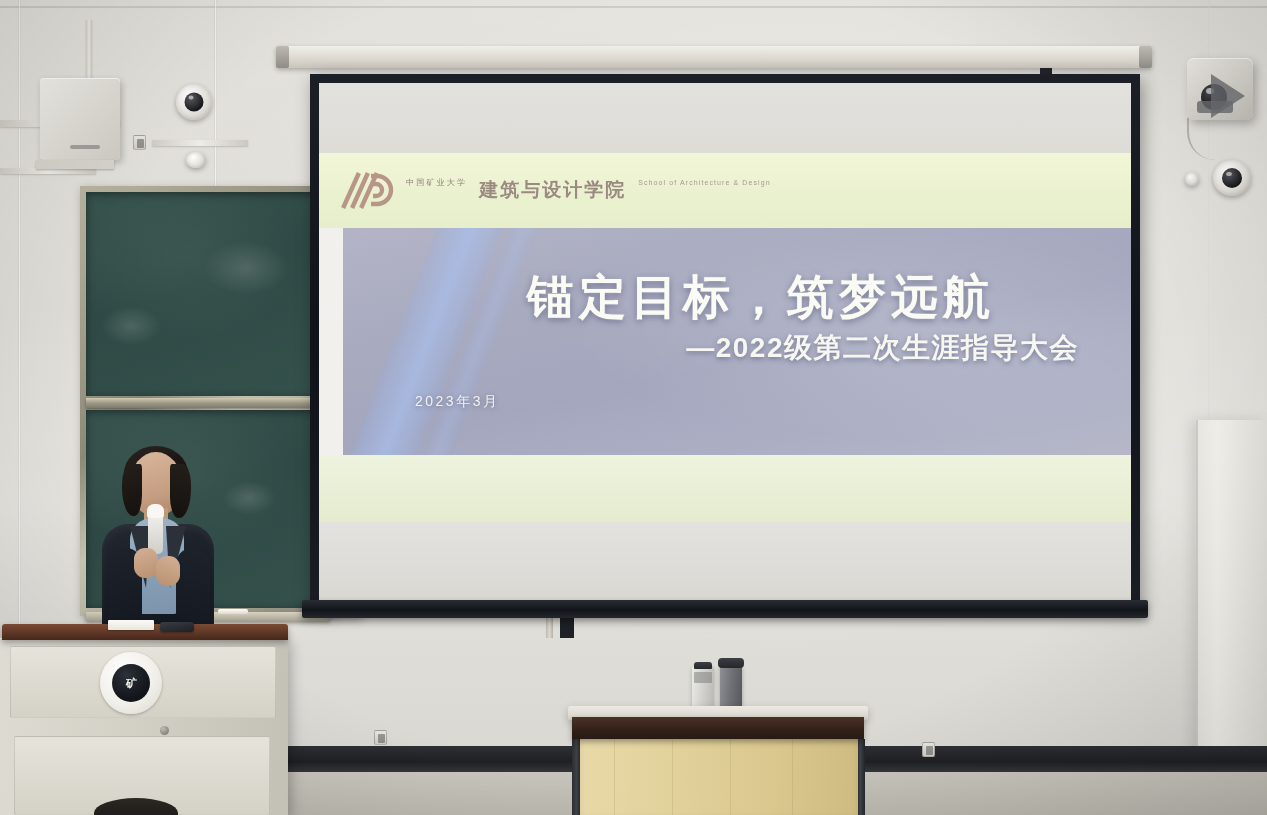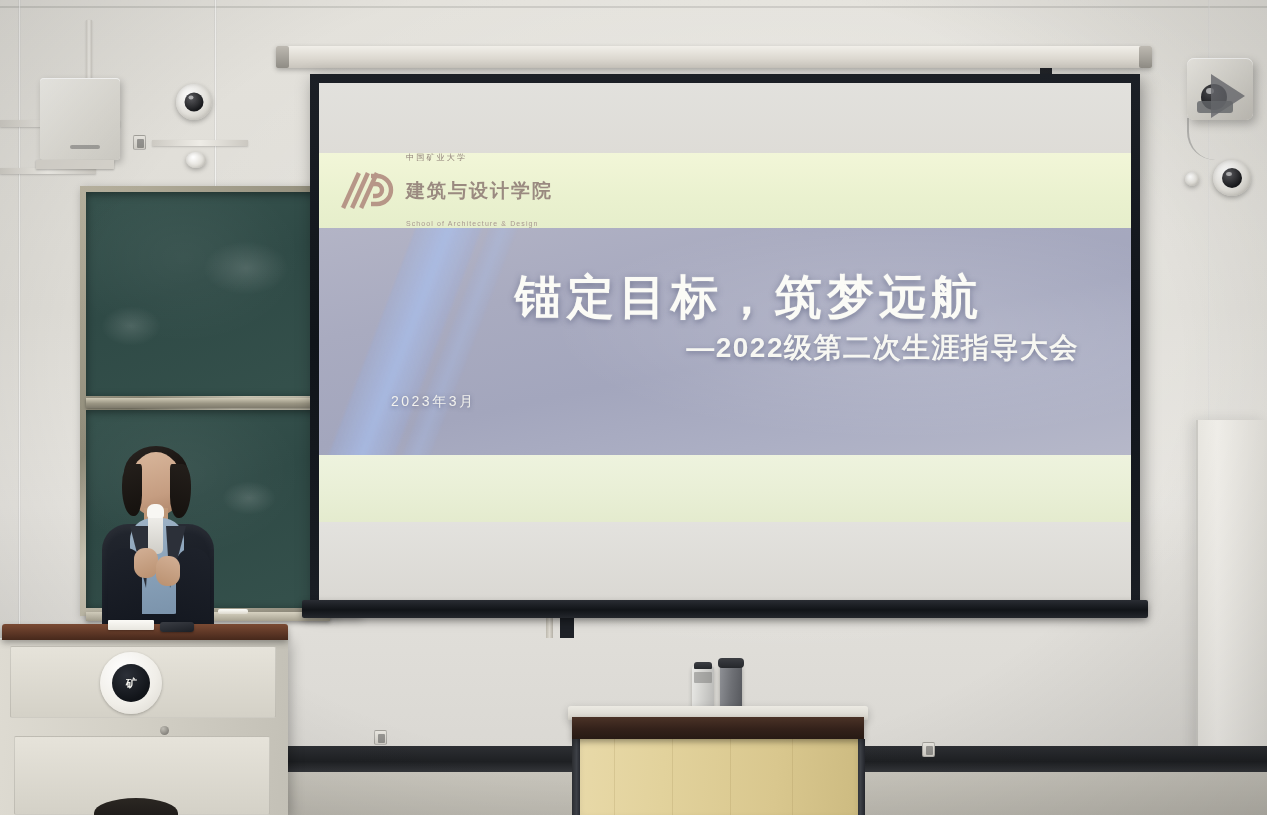--- a/index.html
+++ b/index.html
@@ -190,20 +190,21 @@
   }
   .slide-top-pad  { flex:0 0 13.5%; background:linear-gradient(180deg,#e2e1dd,#dedcd7); }
   .slide-band-top {
     flex:0 0 14.5%; position:relative;
     background:linear-gradient(180deg,#f2f6d8,#eaf1cf 60%,#e6eecb);
     display:flex; align-items:center;
   }
   .slide-hero {
     flex:1 1 auto; position:relative; overflow:hidden;
     background:linear-gradient(168deg,#b3b4c6 0%,#a9abc0 28%,#a3a6bd 55%,#acafc4 78%,#b6b8c9 100%);
+    margin-left:24px;
   }
   .diag-stripe {
     position:absolute; top:-28%; left:6%; width:62px; height:170%;
     transform:rotate(21deg);
     background:linear-gradient(90deg,rgba(150,175,230,.20),rgba(168,192,240,.66),rgba(150,175,230,.18));
     filter:blur(1px);
   }
   .diag-stripe.s2 { left:15%; width:26px; opacity:.45; }
   .hero-glow {
     position:absolute; inset:0;
@@ -211,21 +212,21 @@
   }
   .slide-band-bottom {
     flex:0 0 13%;
     background:linear-gradient(180deg,#eef3de,#e9efd6 55%,#e4ebce);
   }
   .slide-bottom-pad { flex:0 0 15%; background:linear-gradient(180deg,#e3e2de,#dad8d3); }
 
   
   .logo-wrap { display:flex; align-items:center; gap:9px; margin-left:22px; }
   .logo-mark { position:relative; width:56px; height:40px; flex:0 0 auto; opacity:.88; }
-  .logo-text { display:flex; flex-direction:column; gap:18px; }
+  .logo-text { display:flex; flex-direction:row; gap:12px; }
   .logo-line1 { font-size:8px; color:#8f7f78; letter-spacing:2.2px; line-height:1; }
   .logo-line2 { font-size:19px; color:#9a8a80; font-weight:bold; letter-spacing:2px; line-height:1.15; }
   .logo-line3 { font-size:7px; color:#a89890; letter-spacing:1.1px; line-height:1; }
 
   
   .hero-text { position:absolute; left:0; top:0; width:100%; height:100%;
                display:flex; flex-direction:column; justify-content:center; }
   .hero-title {
     text-align:center; font-size:47px; font-weight:bold; color:#fbfbf6;
     letter-spacing:5px; line-height:1.08;

